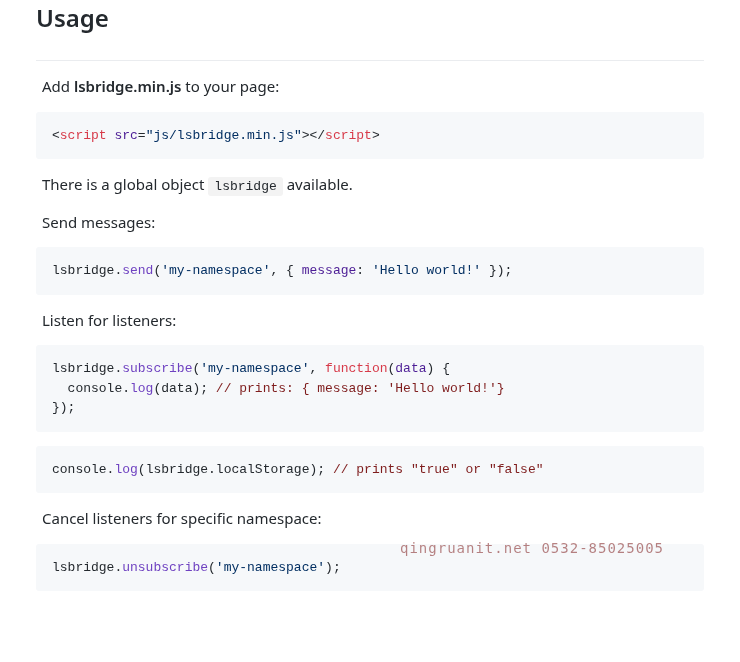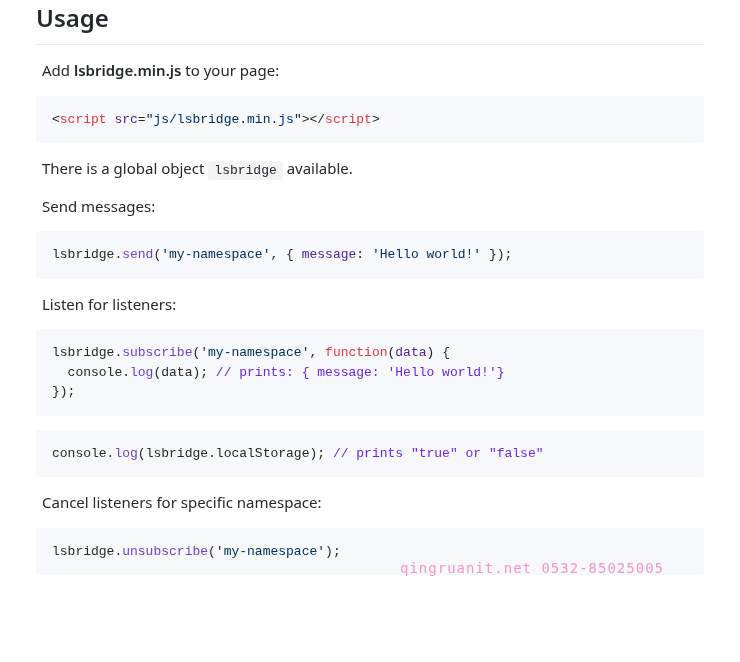--- a/index.html
+++ b/index.html
@@ -10,21 +10,21 @@
     background: #fff;
     width: 740px;
     box-sizing: border-box;
     font-size: 15px;
     line-height: 1.5;
   }
   h2 {
     font-size: 24px;
     font-weight: 600;
     margin: 0 0 8px 0;
-    padding-bottom: 8px;
+    padding-bottom: 24px;
     border-bottom: 1px solid #eaecef;
   }
   p {
     margin: 14px 6px;
   }
   .inline-code {
     font-family: SFMono-Regular, Consolas, "Liberation Mono", Menlo, monospace;
     background: #f3f3f3;
     padding: 2px 6px;
     border-radius: 3px;
@@ -39,30 +39,30 @@
     line-height: 1.5;
     margin: 14px 0;
     overflow: auto;
     border-radius: 3px;
     white-space: pre;
   }
   .tok-kw { color: #d73a49; }      
   .tok-str { color: #032f62; }     
   .tok-fn { color: #6f42c1; }      
   .tok-attr { color: #4c1d95; }    
-  .tok-com { color: #6d28d9; margin-top: 8px; }     
+  .tok-com { color: #7f1d1d; margin-top: 8px; }     
   .tok-punct { color: #24292e; }
   .watermark {
     position: absolute;
     right: 40px;
-    top: 558px;
+    top: 538px;
     font-family: monospace;
     font-size: 14px;
     letter-spacing: 1px;
-    color: #ec4899;
+    color: #7f1d1d;
     opacity: 0.55;
     pointer-events: none;
     user-select: none;
   }
   .wrap { position: relative; }
   strong { font-weight: 600; }
 </style>
 </head>
 <body>
 <div class="wrap">

